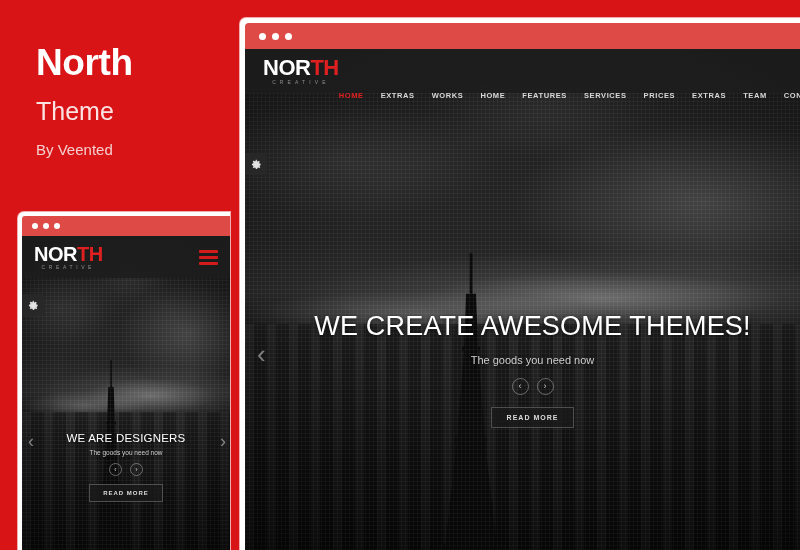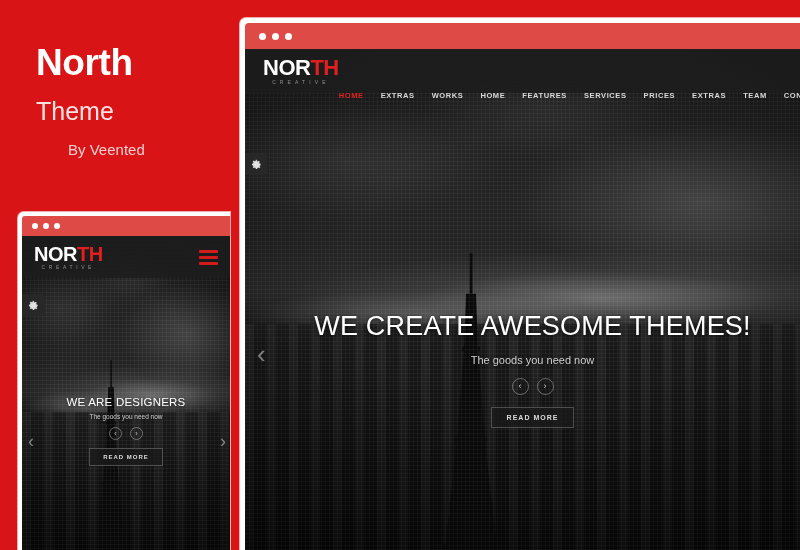--- a/index.html
+++ b/index.html
@@ -42,21 +42,20 @@
     color: #fbe3e3;
     margin-top: 15px;
     line-height: 1.1;
   }
   .theme-author {
     font-size: 15px;
     font-weight: 400;
     color: #f5cfcf;
     margin-top: 16px;
     line-height: 1.2;
-    margin-left: 32px;
   }
 
   
   .frame {
     position: absolute;
     background: #ffffff;
     border-radius: 6px 0 0 0;
     overflow: hidden;
     box-shadow: 0 0 0 1px rgba(255,255,255,0.65);
   }
@@ -262,21 +261,21 @@
   .frame-mobile  .hero { top: 160px; }
 
   .hero-title {
     color: #ffffff;
     font-weight: 400;
     letter-spacing: 0.2px;
     text-shadow: 0 1px 4px rgba(0,0,0,0.65);
     white-space: nowrap;
   }
   .frame-desktop .hero-title { font-size: 27px; }
-  .frame-mobile  .hero-title { font-size: 11.5px; }
+  .frame-mobile  .hero-title { font-size: 11.5px; margin-top: 36px; }
 
   .hero-sub {
     color: #cfcfcf;
     font-weight: 400;
     text-shadow: 0 1px 3px rgba(0,0,0,0.7);
   }
   .frame-desktop .hero-sub { font-size: 11px; margin-top: 12px; }
   .frame-mobile  .hero-sub { font-size: 6.5px; margin-top: 5px; }
 
   .slider-dots {

